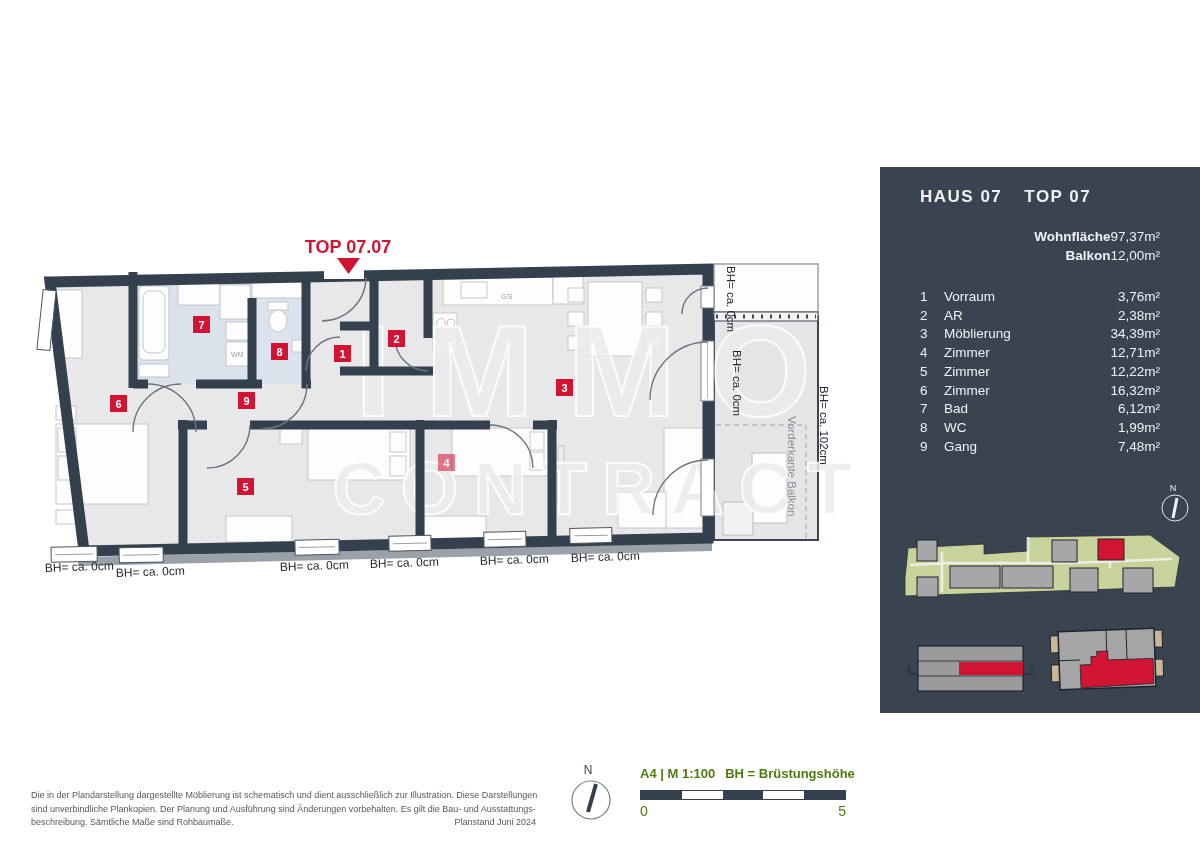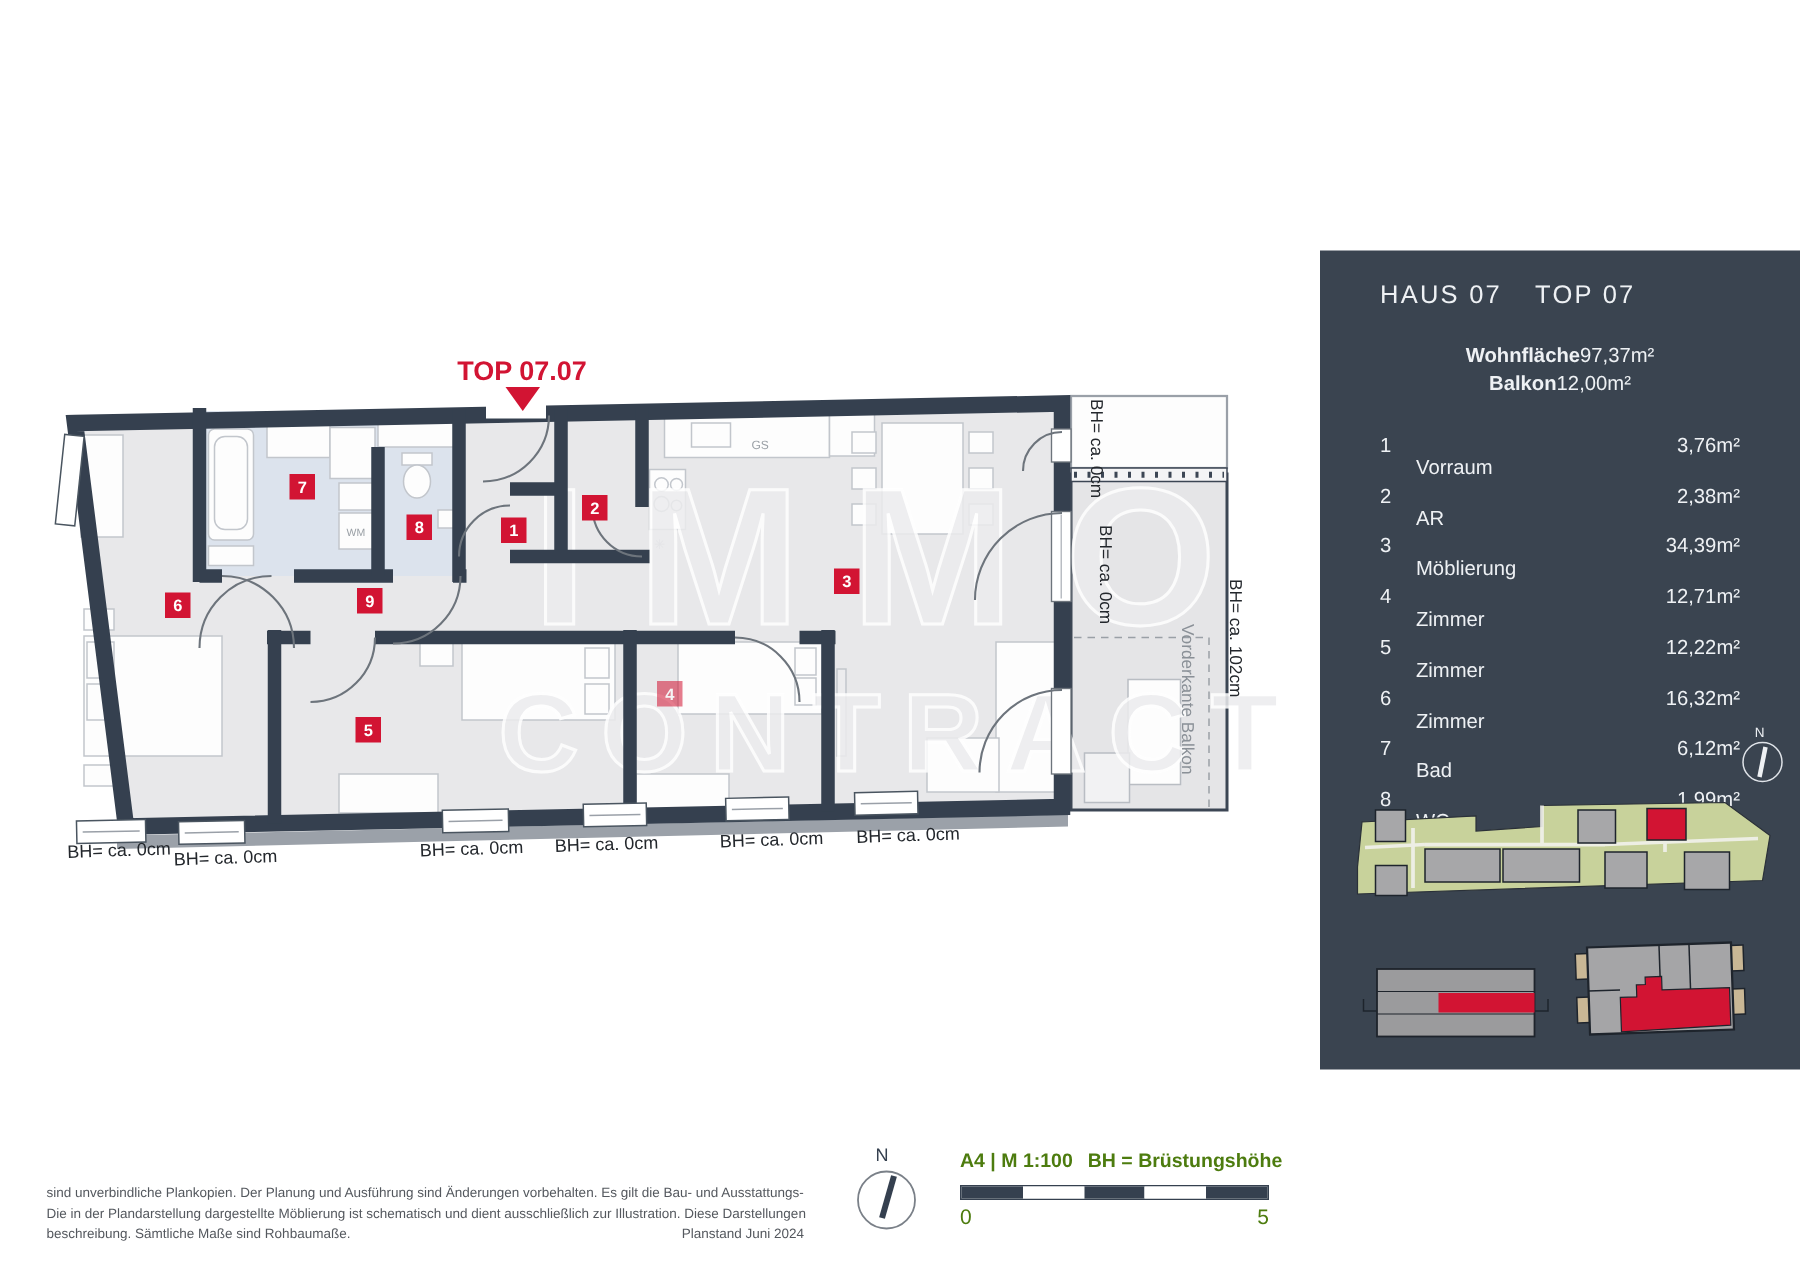--- a/index.html
+++ b/index.html
@@ -4,28 +4,28 @@
 <style>
   html,body{margin:0;padding:0;background:#ffffff;}
   body{font-family:"Liberation Sans",sans-serif;}
   .page{position:relative;width:1200px;height:850px;background:#fff;overflow:hidden;}
   svg text{font-family:"Liberation Sans",sans-serif;}
 
   
   .panel{position:absolute;left:880px;top:167px;width:320px;height:546px;
          background:#3a4450;color:#eef1f4;box-sizing:border-box;}
   .panel-inner{position:absolute;left:40px;right:40px;top:0;}
-  .panel-title{margin-top:20px;font-size:17px;font-weight:normal;letter-spacing:1.5px;display:flex;gap:22px;}
+  .panel-title{margin-top:20px;font-size:17px;font-weight:bold;letter-spacing:1.5px;display:flex;gap:22px;}
   .summary{margin-top:20px;}
-  .srow{display:flex;justify-content:center;font-size:13.5px;line-height:19px;}
+  .srow{display:flex;justify-content:flex-end;font-size:13.5px;line-height:19px;}
   .srow .lbl{font-weight:bold;}
   .rooms{margin-top:23px;}
   .rrow{display:flex;font-size:13.5px;line-height:18.7px;}
   .rrow .num{width:24px;}
-  .rrow .nm{flex:1;margin-top:15px;}
+  .rrow .nm{flex:1;}
   .rrow .ar{text-align:left;}
   .panel-svg{position:absolute;left:0;top:0;width:320px;height:546px;}
 
   
   .disclaimer{position:absolute;left:31px;top:789px;width:505px;font-size:9px;
               color:#54585e;line-height:13.5px;white-space:nowrap;}
   .disclaimer .l3{display:flex;justify-content:space-between;white-space:nowrap;gap:29px;}
   .scalebox{position:absolute;left:640px;top:766px;width:210px;color:#4d7c0f;}
   .scale-caption{font-size:13px;font-weight:bold;display:flex;gap:10px;white-space:nowrap;}
   .bar{margin-top:9px;display:flex;height:8px;border:1px solid #35404f;width:204px;}
@@ -368,22 +368,22 @@
           <line x1="179" y1="492" x2="200" y2="492"></line>
           <line x1="227" y1="463" x2="227" y2="484"></line>
           <line x1="247" y1="463" x2="247" y2="493"></line>
         </g>
       </g>
     </svg>
   </div>
 
   
   <div class="disclaimer">
+    <div>Die in der Plandarstellung dargestellte Möblierung ist schematisch und dient ausschließlich zur Illustration. Diese Darstellungen</div>
     <div>sind unverbindliche Plankopien. Der Planung und Ausführung sind Änderungen vorbehalten. Es gilt die Bau- und Ausstattungs-</div>
-    <div>Die in der Plandarstellung dargestellte Möblierung ist schematisch und dient ausschließlich zur Illustration. Diese Darstellungen</div>
     <div class="l3">
       <span>beschreibung. Sämtliche Maße sind Rohbaumaße.</span>
       <span>Planstand Juni 2024</span>
     </div>
   </div>
 
   <div class="scalebox">
     <div class="scale-caption">
       <span>A4 | M 1:100</span>
       <span>BH = Brüstungshöhe</span>

